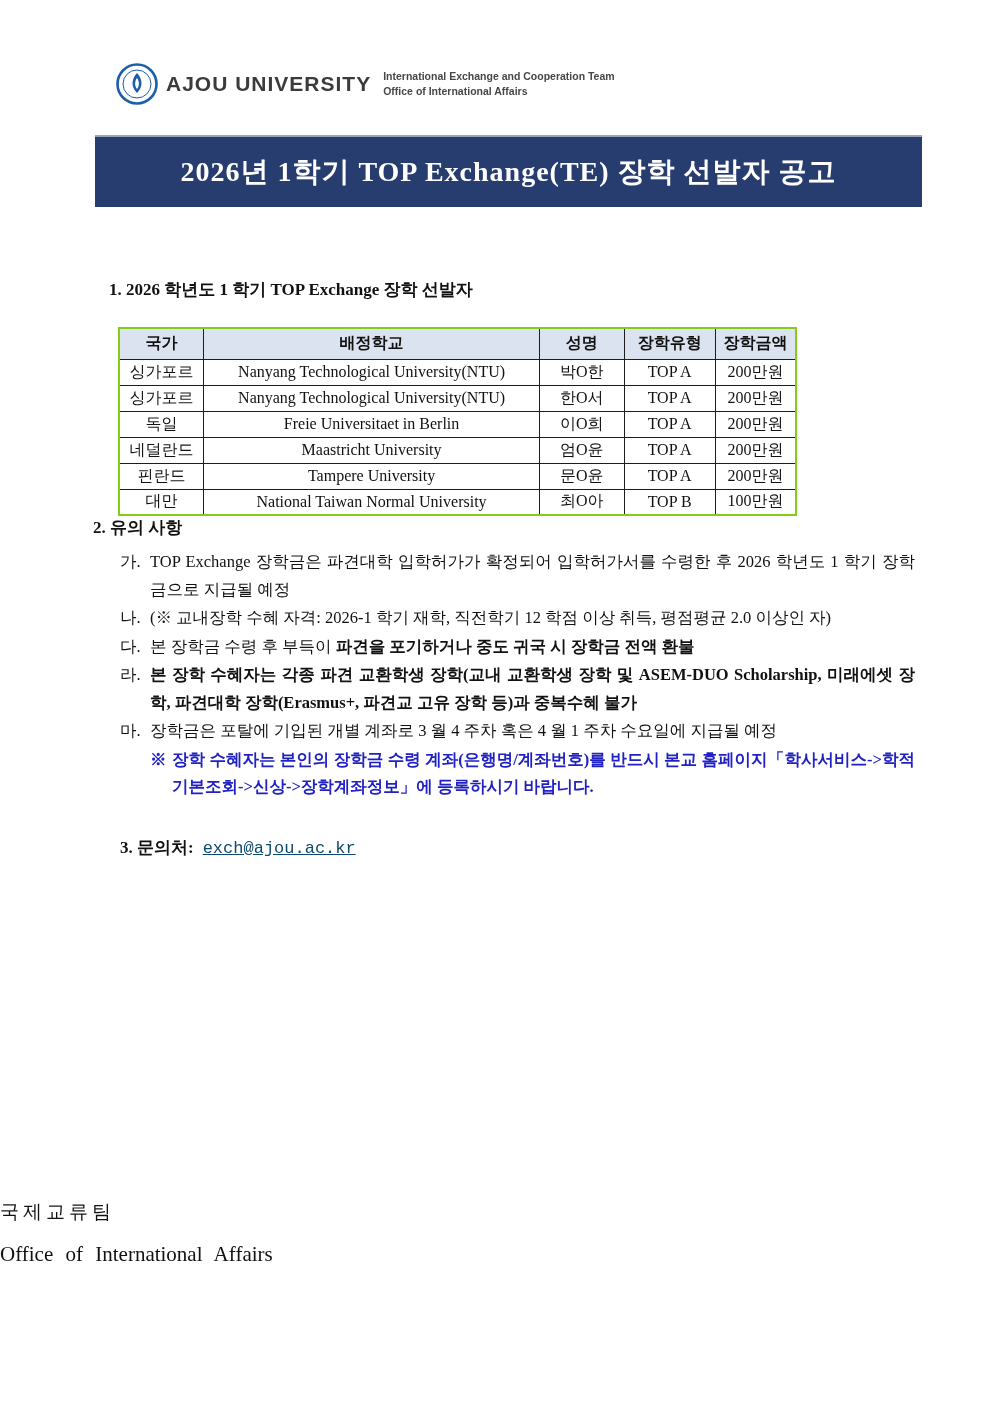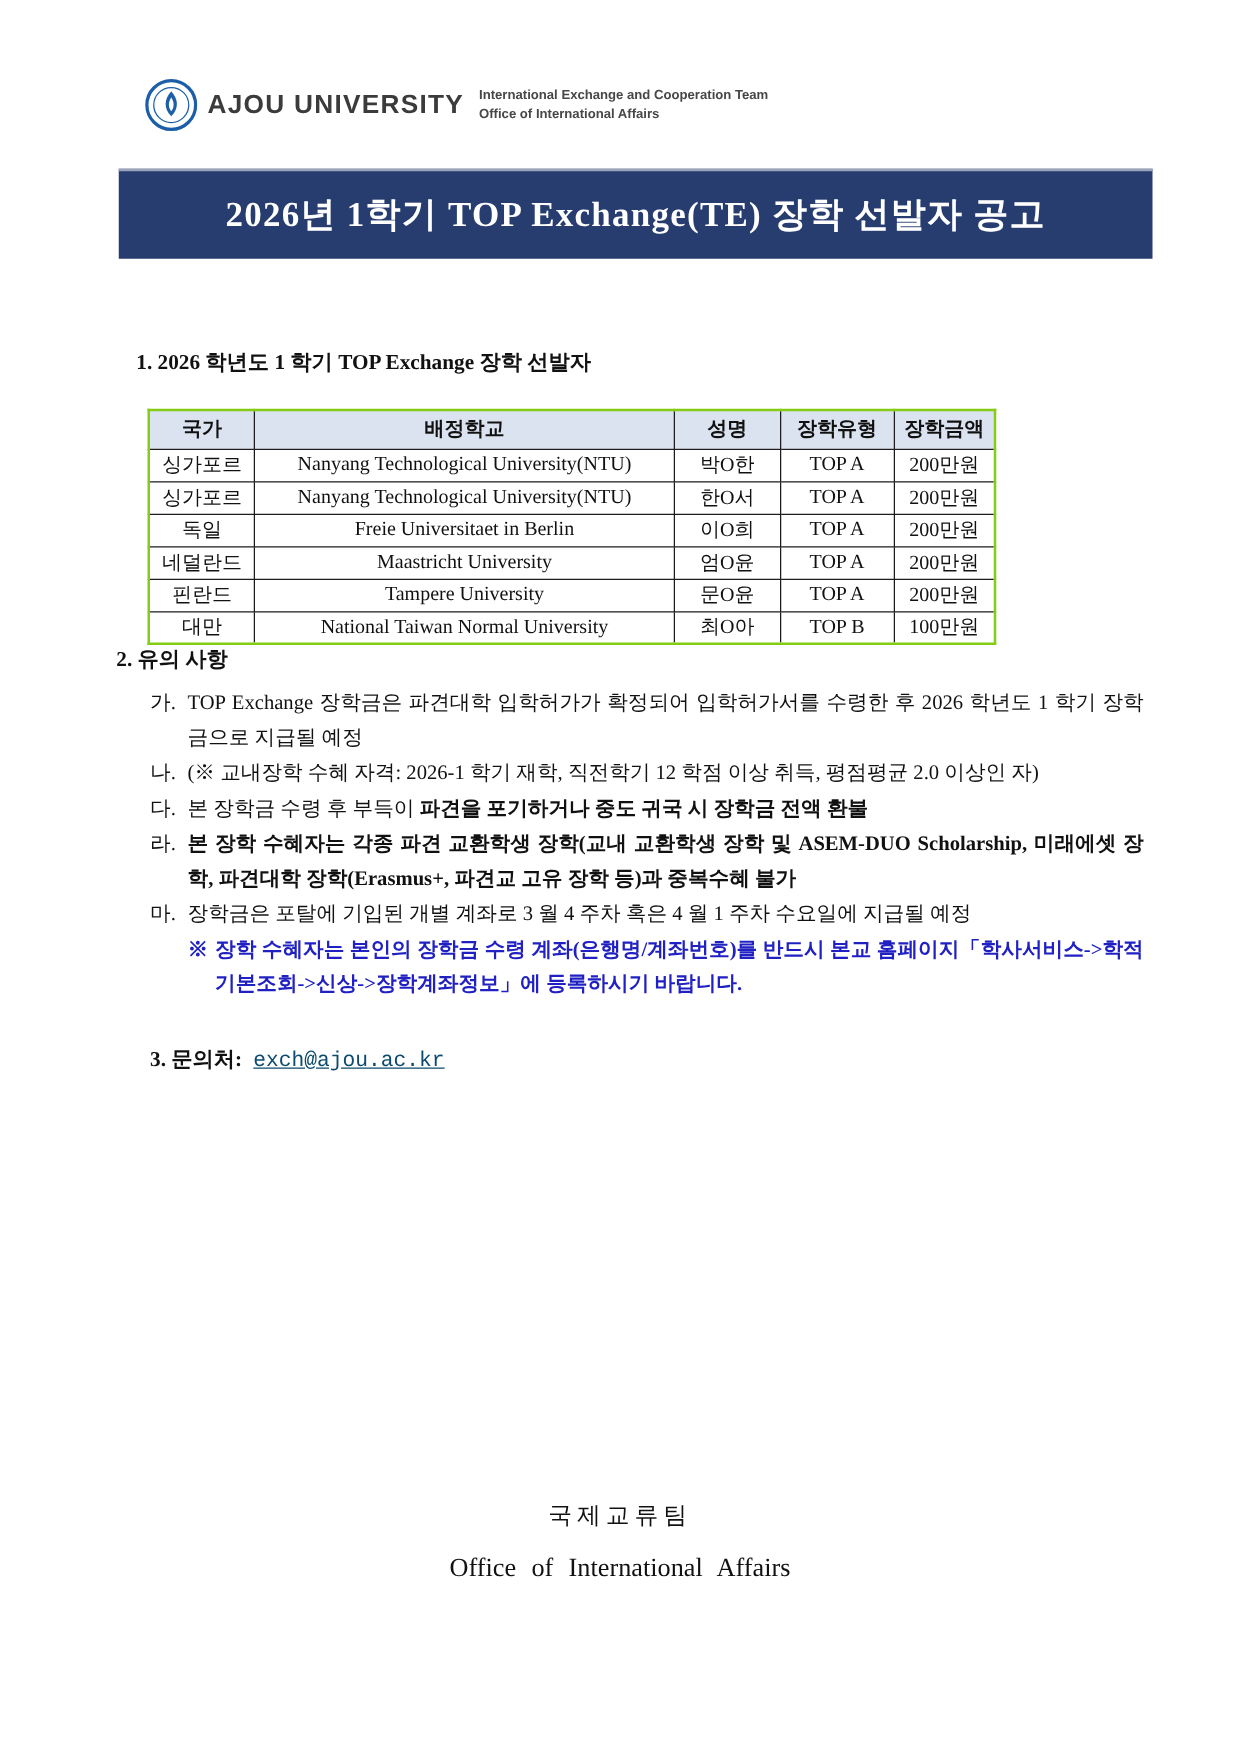--- a/index.html
+++ b/index.html
@@ -152,21 +152,20 @@
   }
   .sec3 .sec3-label { font-weight: 700; margin-right: 9px; }
   .email { text-decoration: underline; }
 
   
   .doc-footer {
     position: absolute;
     top: 1199px;
     left: 0;
     width: 100%;
-    text-align: center;
   }
   .footer-ko { font-size: 19px; letter-spacing: 4px; margin-bottom: 17px; }
   .footer-en { font-size: 21px; word-spacing: 7px; }
 </style>
 </head>
 <body>
 
 <div class="page">
 
   <header class="letterhead">

